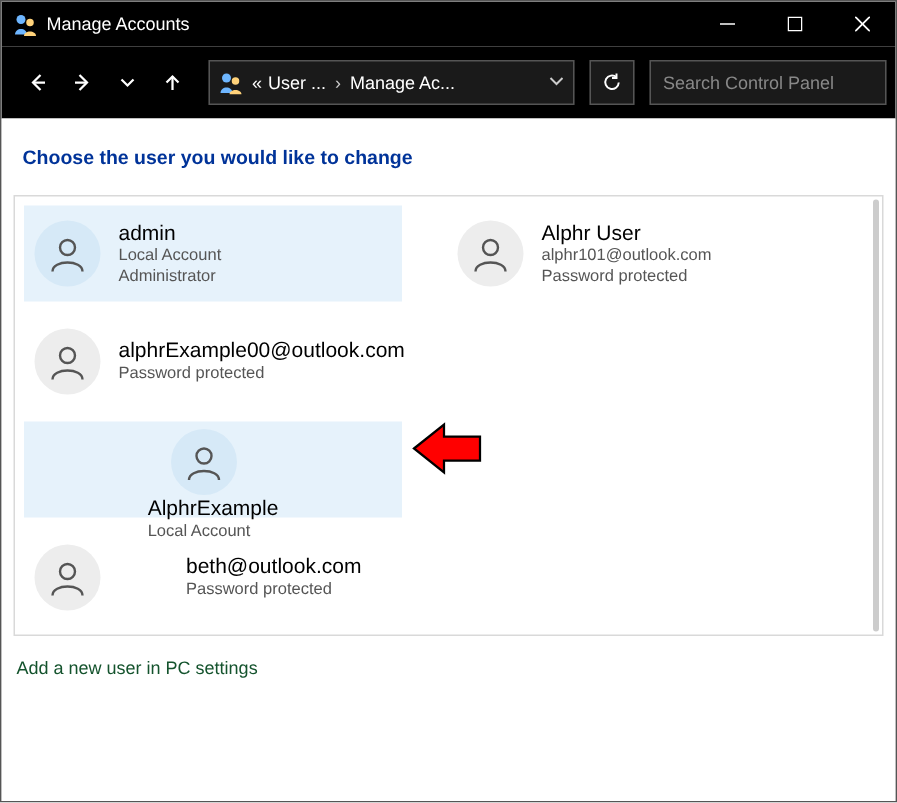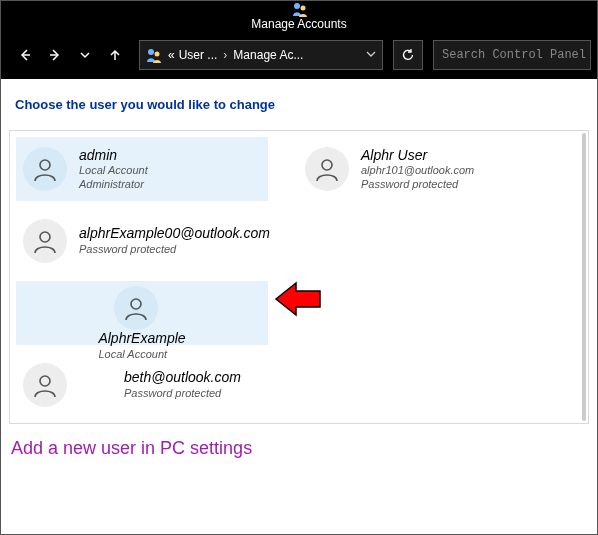--- a/index.html
+++ b/index.html
@@ -1,46 +1,46 @@
 <!DOCTYPE html>
 <html><head>
 <meta charset="utf-8">
 <style>
   * { box-sizing: border-box; margin: 0; padding: 0; }
   html, body { width: 598px; height: 535px; font-family: "Segoe UI", Arial, sans-serif; background: #fff; }
   .window { width: 598px; height: 535px; border: 1px solid #555; display: flex; flex-direction: column; overflow: hidden; }
-  .titlebar { height: 30px; background: #000; color: #fff; display: flex; align-items: center; font-size: 12px; flex-direction: column; }
+  .titlebar { height: 30px; background: #000; color: #fff; display: flex; align-items: center; font-size: 12px; }
   .titlebar .app-icon { width: 16px; height: 16px; margin: 0 6px 0 8px; display: flex; align-items: center; }
   .titlebar .title { flex: 0 0 auto; }
   .titlebar .spacer { flex: 1; }
   .win-btn { width: 45px; height: 30px; display: flex; align-items: center; justify-content: center; color: #fff; }
   .navbar { height: 48px; background: #000; display: flex; align-items: center; padding: 0 6px 0 10px; gap: 2px; }
   .nav-btn { width: 28px; height: 28px; display: flex; align-items: center; justify-content: center; color: #fff; }
   .breadcrumb { flex: 1; height: 30px; background: #1a1a1a; border: 1px solid #555; display: flex; align-items: center; color: #fff; font-size: 12px; margin: 0 8px; padding: 0 6px; position: relative; }
   .breadcrumb .bc-icon { margin-right: 6px; display:flex; }
   .breadcrumb .bc-sep { margin: 0 6px; color: #ccc; }
   .breadcrumb .bc-chev { position: absolute; right: 6px; }
   .refresh-btn { width: 30px; height: 30px; background: #1a1a1a; border: 1px solid #555; display: flex; align-items: center; justify-content: center; color: #fff; margin-right: 8px; }
   .searchbox { width: 158px; height: 30px; background: #1a1a1a; border: 1px solid #555; display: flex; align-items: center; color: #888; font-size: 12px; padding: 0 8px; }
-  .searchbox input { flex:1; background: transparent; border: none; color: #fde047; font-size: 12px; outline: none; font-family: Liberation Mono, monospace; }
+  .searchbox input { flex:1; background: transparent; border: none; color: #fde047; font-size: 12px; outline: none; }
   .searchbox input::placeholder { color: #888; }
   .content { flex: 1; background: #fff; padding: 18px 8px 16px 8px; overflow: hidden; }
   .heading { color: #003399; font-size: 13px; font-weight: 700; margin: 0 0 18px 6px; }
   .accounts-box { border: 1px solid #d9d9d9; padding: 6px 6px; position: relative; height: 294px; }
   .accounts-grid { display: grid; grid-template-columns: 252px 252px; grid-auto-rows: 64px; gap: 8px 30px; }
   .account { display: flex; align-items: center; padding: 4px 6px; border: 1px solid transparent; position: relative; }
   .account.selected { background: #e6f2fb; }
   .account.highlighted { background: #e6f2fb; flex-direction: column; }
   .avatar { width: 44px; height: 44px; border-radius: 50%; background: #ededed; display: flex; align-items: center; justify-content: center; margin-right: 12px; color: #4a4a4a; flex-shrink: 0; }
   .account.selected .avatar, .account.highlighted .avatar { background: #d6e9f7; }
-  .acct-text { display: flex; flex-direction: column; line-height: 1.25; font-style: italic; }
+  .acct-text { display: flex; flex-direction: column; line-height: 1.25; }
   .acct-name { font-size: 14px; color: #000; }
   .acct-sub { font-size: 11px; color: #555; }
   .scroll-track { position: absolute; right: 2px; top: 2px; width: 4px; bottom: 2px; background: #ccc; border-radius: 2px; }
-  .add-link { color: #a21caf; font-size: 18px; margin: 14px 0 0 2px; display: inline-block; cursor: pointer; }
+  .add-link { color: #14532d; font-size: 12px; margin: 14px 0 0 2px; display: inline-block; cursor: pointer; }
   .arrow-callout { position: absolute; left: 264px; top: 148px; }
 </style>
 </head>
 <body>
 
 <div class="window">
 
   <div class="titlebar">
     <span class="app-icon">
       <svg width="16" height="16" viewBox="0 0 16 16">

